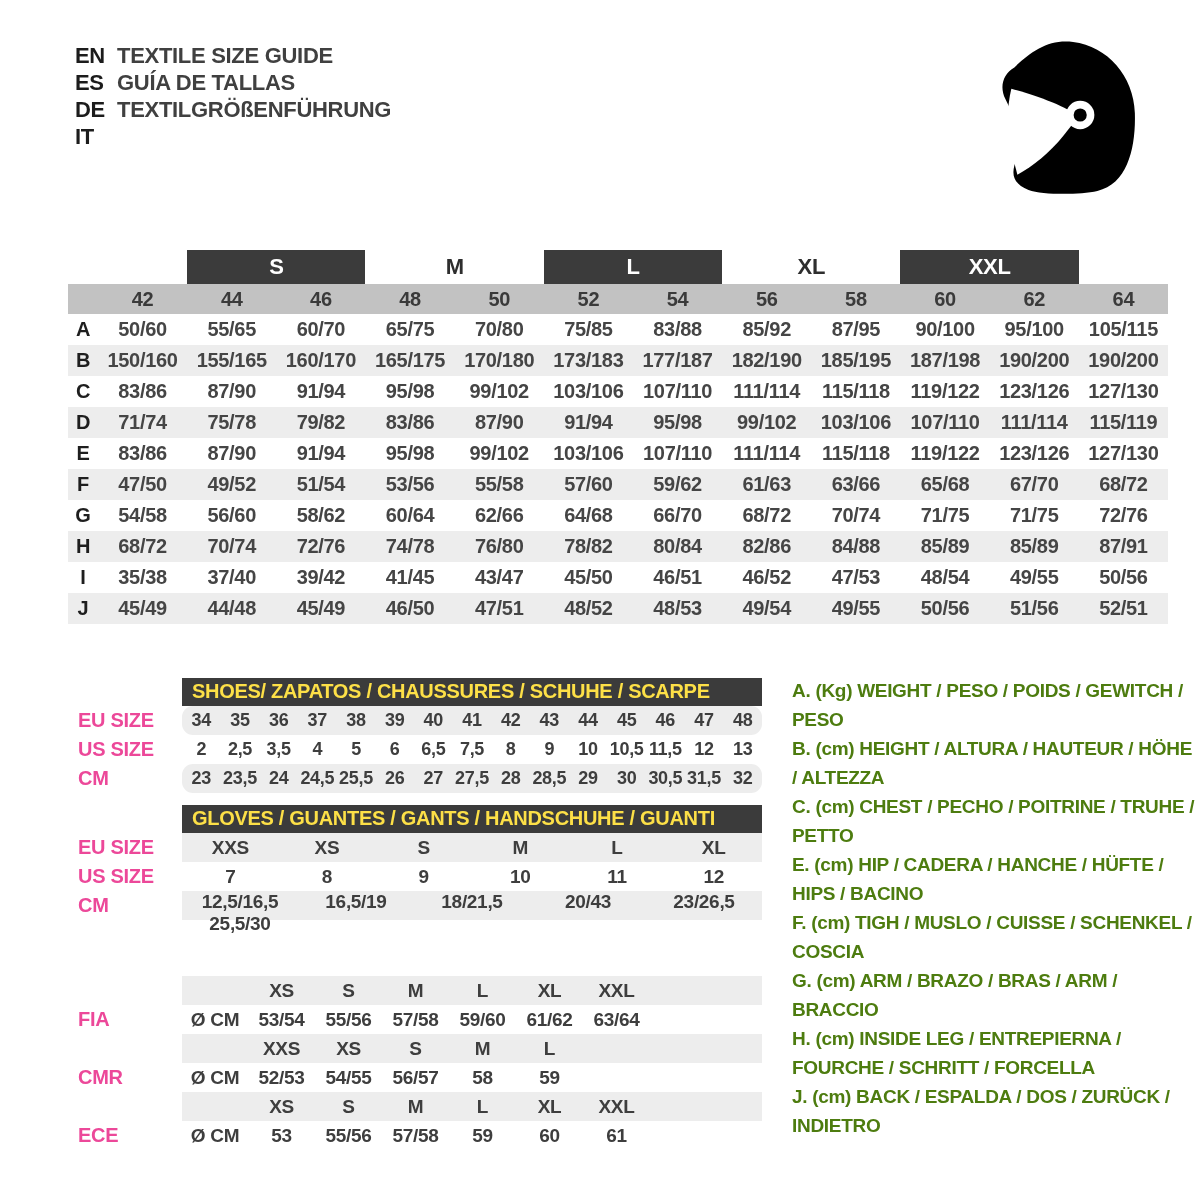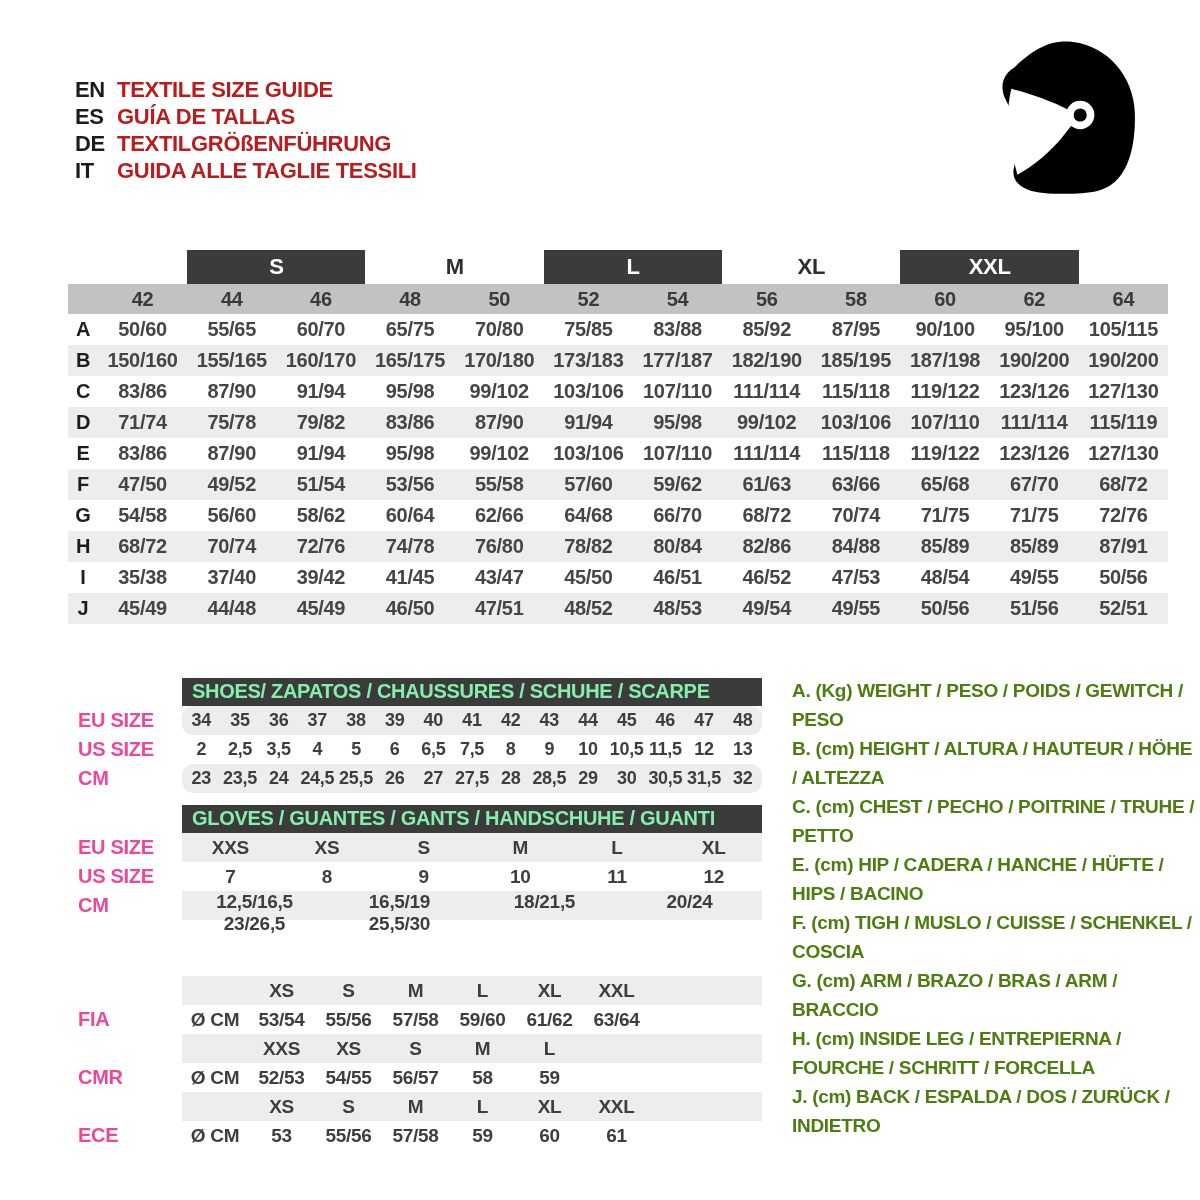--- a/index.html
+++ b/index.html
@@ -1,23 +1,23 @@
 <!DOCTYPE html>
 <html><head>
 <meta charset="utf-8">
 <style>
   html,body{margin:0;padding:0;background:#fff;}
   body{width:1200px;height:1200px;position:relative;overflow:hidden;
        font-family:"Liberation Sans","DejaVu Sans",sans-serif;letter-spacing:-0.3px;}
 
   
-  #langs{position:absolute;left:75px;top:42px;margin-top:34px;}
+  #langs{position:absolute;left:75px;top:42px;}
   .lang-row{display:flex;height:27px;align-items:center;}
   .lang-code{width:42px;font-size:22px;font-weight:700;color:#1c1c1c;}
-  .lang-label{font-size:22px;font-weight:700;color:#b91c1c;white-space:nowrap;}
+  .lang-label{font-size:22px;font-weight:700;color:#404040;white-space:nowrap;}
 
   
   #helmet-logo{position:absolute;left:982px;top:36px;width:166px;height:162px;}
 
   
   #grid{position:absolute;left:68px;top:250px;width:1100px;display:grid;
         grid-template-columns:30px repeat(12,1fr);}
   .gcell{display:flex;align-items:center;justify-content:center;
          font-weight:700;color:#454545;}
   .grp{height:34px;font-size:22px;color:#2e2e2e;}
@@ -25,21 +25,21 @@
   .band{height:30px;background:#c2c2c2;font-size:20px;color:#3a3a3a;}
   .data{height:31px;font-size:20px;}
   .stripe{background:#ededed;}
   .letter{color:#1e1e1e;}
 
   
   .section{position:absolute;left:78px;width:684px;}
   .srow{display:flex;height:29px;}
   .slabel{width:104px;display:flex;align-items:center;
           font-size:20px;font-weight:700;color:#ec4899;}
-  .sbar{flex:1;background:#3b3b3b;color:#86efac;display:flex;align-items:center;
+  .sbar{flex:1;background:#3b3b3b;color:#fde047;display:flex;align-items:center;
         padding-left:10px;font-size:20px;font-weight:700;height:28px;align-self:center;}
   .scells{flex:1;display:grid;}
   .shaded{background:#ededed;}
   .scell{display:flex;align-items:center;justify-content:center;
          font-weight:700;font-size:19px;color:#3e3e3e;white-space:nowrap;}
   #shoes .scell{font-size:18px;}
   #shoes .scells{grid-template-columns:repeat(15,1fr);border-radius:11px;}
   #gloves .scells{grid-template-columns:repeat(6,1fr);}
   #helmet .scells{grid-template-columns:66px repeat(6,67px) 1fr;}
 
@@ -58,21 +58,20 @@
     <div class="lang-row">
       <div class="lang-code">ES</div>
       <div class="lang-label">GUÍA DE TALLAS</div>
     </div>
     <div class="lang-row">
       <div class="lang-code">DE</div>
       <div class="lang-label">TEXTILGRÖßENFÜHRUNG</div>
     </div>
     <div class="lang-row">
       <div class="lang-code">IT</div>
-      <div class="lang-label">GUIDA ALLE TAGLIE TESSILI</div>
     </div>
   </div>
 
 <div id="helmet-logo">
   <svg viewBox="0 0 160 160" width="166" height="162" aria-hidden="true">
     <path fill="#000000" d="M88,6 C122,10 148,40 149,76 C150,110 142,146 112,153 C94,157 58,157 44,152 C31,147 27,139 30,128 L39,99 L21,62 C15,50 19,37 30,31 C47,15 64,3 88,6 Z"></path>
     <path fill="#ffffff" d="M27,52 C23,68 22,90 26,110 L33,137 C48,129 66,114 78,99 L93,80 C88,73 58,60 27,52 Z"></path>
     <circle cx="95" cy="78" r="14" fill="#ffffff"></circle>
     <circle cx="95" cy="78" r="6.5" fill="#000000"></circle>
   </svg>
@@ -319,25 +318,25 @@
         <div class="scell">7</div>
         <div class="scell">8</div>
         <div class="scell">9</div>
         <div class="scell">10</div>
         <div class="scell">11</div>
         <div class="scell">12</div>
       </div>
     </div>
     <div class="srow">
       <div class="slabel">CM</div>
-      <div class="scells shaded" style="grid-template-columns: repeat(4, 1fr);">
+      <div class="scells shaded" style="grid-template-columns: repeat(5, 1fr);">
         <div class="scell">12,5/16,5</div>
         <div class="scell">16,5/19</div>
         <div class="scell">18/21,5</div>
-        <div class="scell">20/24</div>
+        <div class="scell">20/43</div>
         <div class="scell">23/26,5</div>
         <div class="scell">25,5/30</div>
       </div>
     </div>
   </div>
 <div id="helmet" class="section" style="top:947px">
     <div class="srow">
       <div class="slabel"></div>
     </div>
     <div class="srow">

